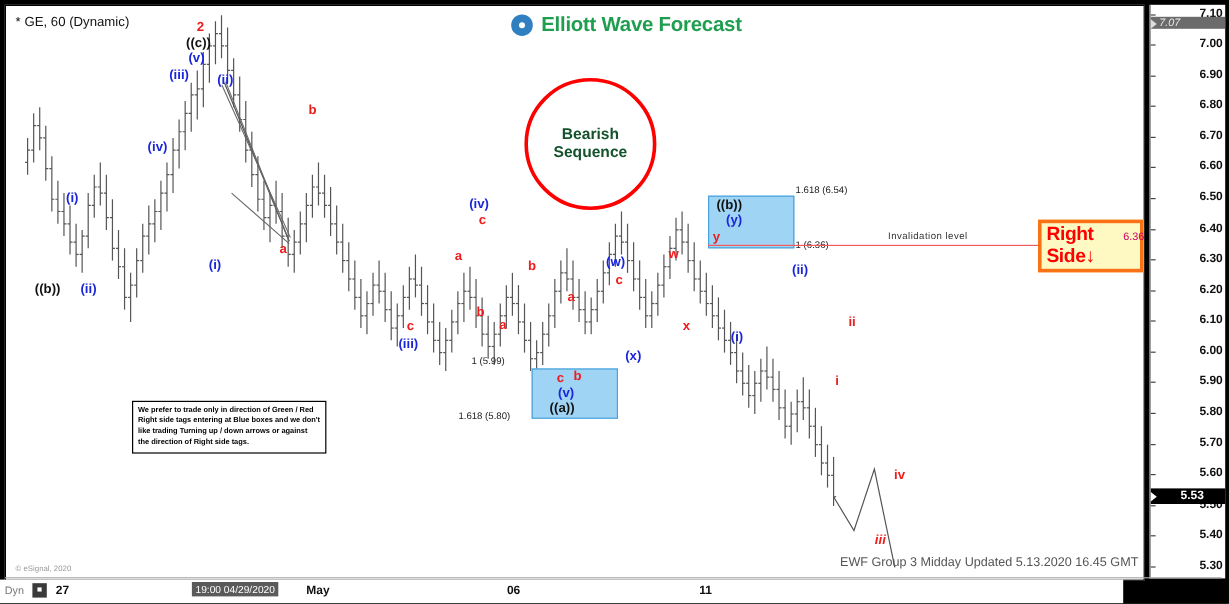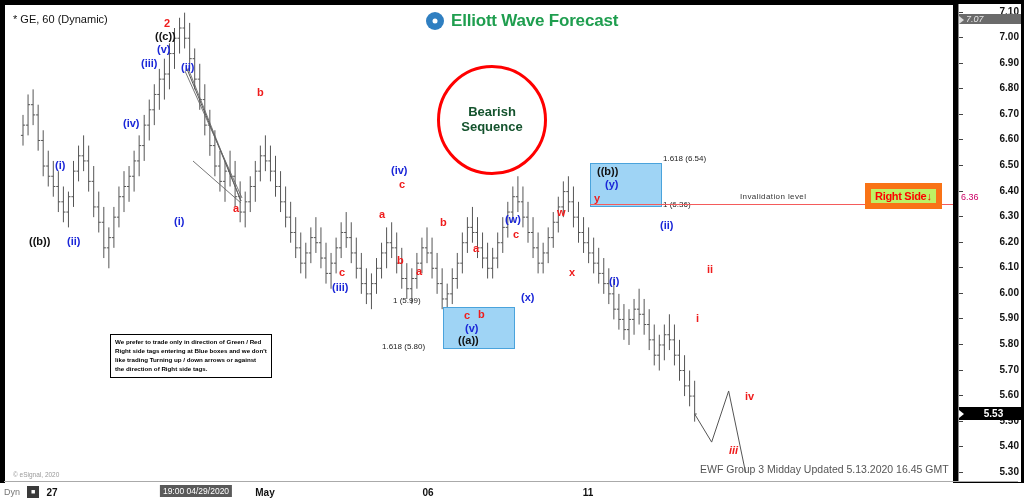--- a/index.html
+++ b/index.html
@@ -4,47 +4,47 @@
 <style>
   html,body{margin:0;padding:0;background:#000;}
   body{font-family:"Liberation Sans", sans-serif;}
   #root{position:relative;width:1024px;height:503px;background:#000;overflow:hidden;}
 
   
   #panel{position:absolute;left:4px;top:4px;width:948px;height:478px;background:#fff;border:1px solid #000;overflow:hidden;}
   
   #pricepanel{position:absolute;left:958px;top:4px;width:62px;height:478px;background:#fff;border-left:1px solid #888;}
   
-  #timestrip{position:absolute;left:0;top:483px;width:1024px;height:20px;background:#fff;}
+  #timestrip{position:absolute;left:0;top:483px;width:936px;height:20px;background:#fff;}
 
   .txt{position:absolute;white-space:nowrap;line-height:1;}
   .wv{font-size:11px;font-weight:bold;}
   .blue{color:#1a26d8;}
   .red{color:#ef1c1c;}
   .black{color:#111;}
 
   #symbol{position:absolute;left:8px;top:8px;font-size:11px;color:#111;font-weight:normal;}
 
   
   #logo{position:absolute;left:420px;top:6px;display:flex;align-items:center;gap:6px;}
   #logo .lt{font-size:17px;font-weight:bold;color:#1f9e4f;letter-spacing:-0.2px;}
 
   
   #bearish{position:absolute;left:432px;top:60px;width:104px;height:104px;border:3px solid #f00;border-radius:50%;
            display:flex;align-items:center;justify-content:center;}
   #bearish span{color:#14532d;font-size:13px;font-weight:bold;text-align:center;line-height:1.15;}
 
   
-  #rightside{position:absolute;left:860px;top:178px;border:6px solid #f97316;background:#bef264;padding:1px 4px;
-             color:#f00;font-size:11px;font-weight:bold;letter-spacing:-0.3px;}
+  #rightside{position:absolute;left:860px;top:178px;border:3px solid #f97316;background:#fef9c3;padding:1px 4px;
+             color:#f00;font-size:16px;font-weight:bold;letter-spacing:-0.3px;}
 
   
   #invline{position:absolute;left:585px;top:199px;width:363px;height:0;border-top:1px solid #f45b5b;}
   #invlabel{position:absolute;left:735px;top:188px;font-size:8px;color:#333;letter-spacing:.4px;}
-  #invprice{position:absolute;left:961px;top:193px;font-size:9px;color:#c06;}
+  #invprice{position:absolute;left:936px;top:193px;font-size:9px;color:#c06;}
 
   
   .bluebox{position:absolute;background:#9fd4f5;border:1px solid #4aa3dc;}
 
   .fib{position:absolute;font-size:8px;color:#222;white-space:nowrap;}
 
   
   #note{position:absolute;left:105px;top:329px;width:152px;border:1px solid #000;background:#fff;padding:3px 4px;}
   #note p{margin:0;font-size:6.2px;line-height:1.45;color:#000;font-weight:bold;}
 

